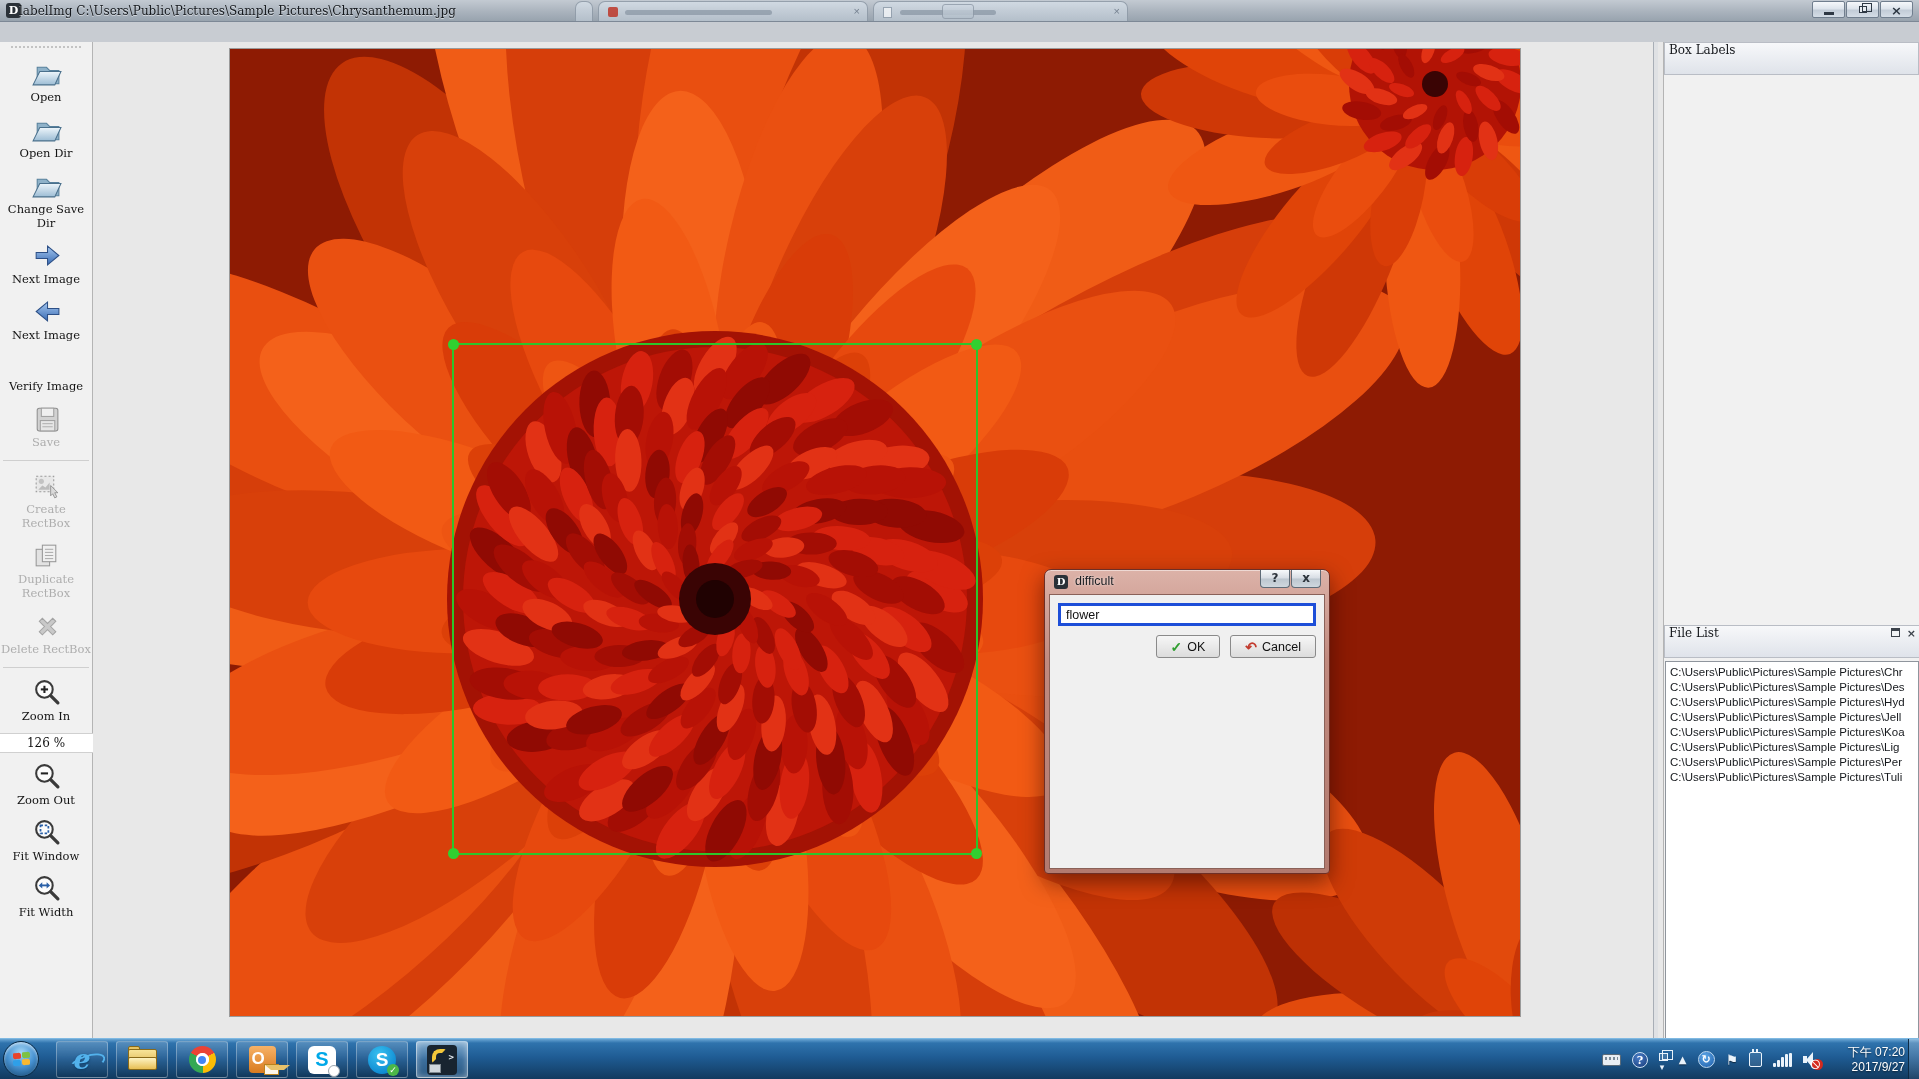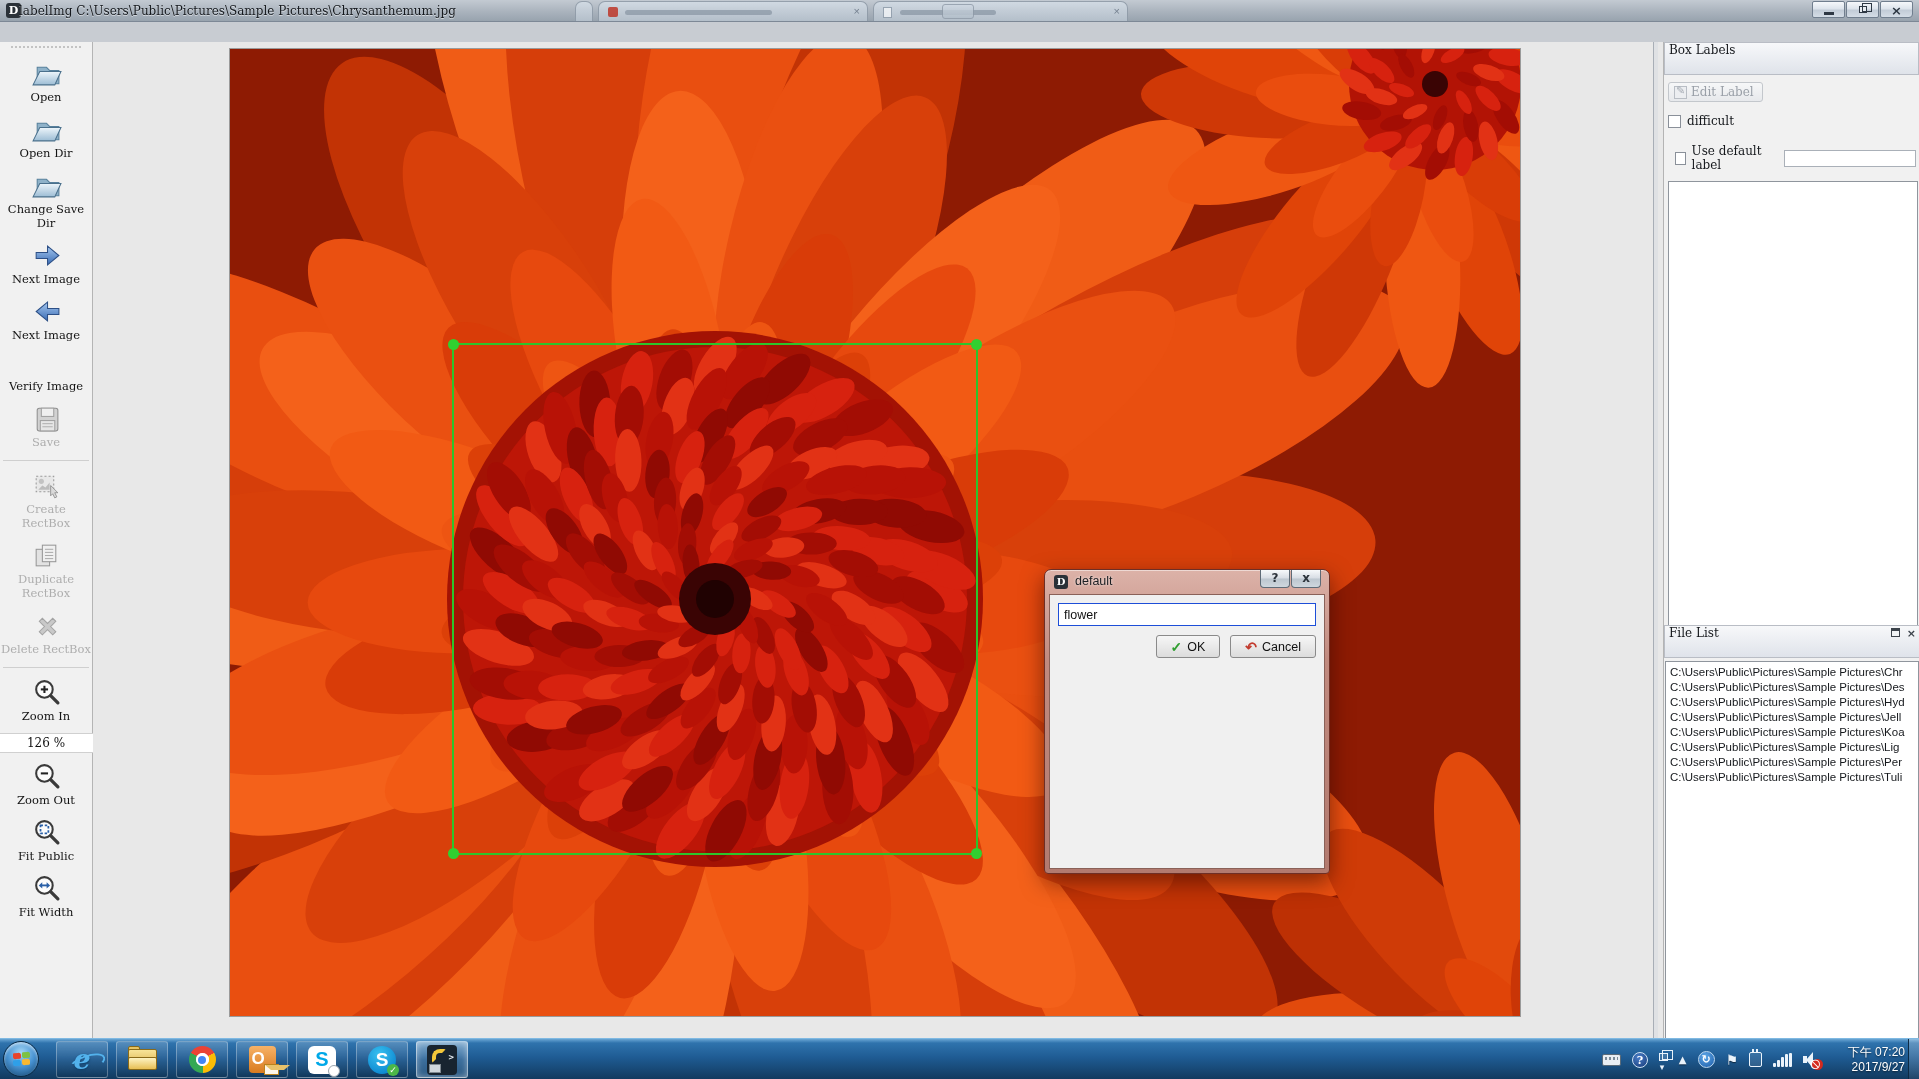--- a/index.html
+++ b/index.html
@@ -91,21 +91,21 @@
   #dlg-titlebar { position:relative; height:24px; }
   #dlg-icon { position:absolute; left:9px; top:5px; width:14px; height:14px; background:#2a3138; border-radius:3px;
     color:#fff; font:bold 10px/14px "DejaVu Serif",serif; text-align:center; }
   #dlg-title { position:absolute; left:30px; top:4px; font:12.5px "Liberation Sans",sans-serif; color:#1c1f23;
     text-shadow:0 0 3px rgba(255,255,255,.8); }
   #dlg-btns { position:absolute; right:8px; top:0; display:flex; }
   .dlg-wbtn { width:30px; height:18px; margin-left:1px; background:linear-gradient(#f7f9fb,#d7dde4 48%,#bcc6cf 52%,#cfd7de);
     border:1px solid #5e6b77; border-top:none; border-radius:0 0 4px 4px; text-align:center;
     font:bold 12px/17px "DejaVu Sans",sans-serif; color:#2c333b; }
   #dlg-body { position:absolute; left:4px; right:4px; top:24px; bottom:4px; background:#f0f0f0; border:1px solid #8a6158; padding:8px; }
-  #dlg-input { width:100%; height:23px; border:1px solid #1d4ed8; background:#fff; font:12.5px "Liberation Sans",sans-serif; padding:0 5px; color:#111; }
+  #dlg-input { width:100%; height:23px; border:3px solid #1d4ed8; background:#fff; font:12.5px "Liberation Sans",sans-serif; padding:0 5px; color:#111; }
   #dlg-btnrow { display:flex; justify-content:flex-end; gap:10px; margin-top:9px; }
   .dlg-btn { height:23px; background:linear-gradient(#f6f6f6,#dcdcdc); border:1px solid #8a8a8a; border-radius:3px;
     font:12.5px "Liberation Sans",sans-serif; color:#111; display:flex; align-items:center; gap:5px; padding:0 14px; }
   .ok-check { color:#2f9e2f; font-weight:bold; font-size:14px; }
   .cancel-undo { color:#c23b2e; font-weight:bold; font-size:14px; }
   #dlg-list { margin-top:9px; height:188px; background:#fff; border:1px solid #8a8a8a; padding:3px 0; overflow:hidden; }
   .dlg-opt { font:13px/15.5px "Liberation Sans",sans-serif; color:#111; padding-left:6px; }
 
   
   #taskbar { position:absolute; left:0; top:1038px; width:1919px; height:41px;
@@ -357,21 +357,21 @@
       <div class="tb">
         <svg class="ic" viewBox="0 0 30 30">
             <use href="#i-zout"></use>
           </svg>
         <span class="tb-label">Zoom Out</span>
       </div>
       <div class="tb">
         <svg class="ic" viewBox="0 0 30 30">
             <use href="#i-fitwin"></use>
           </svg>
-        <span class="tb-label">Fit Public</span>
+        <span class="tb-label">Fit Window</span>
       </div>
       <div class="tb">
         <svg class="ic" viewBox="0 0 30 30">
             <use href="#i-fitwid"></use>
           </svg>
         <span class="tb-label">Fit Width</span>
       </div>
     </div>
 
     <div id="canvas">
@@ -734,36 +734,20 @@
           <div class="handle h-br"></div>
         </div>
       </div>
       <div id="canvas-edge"></div>
     </div>
 
     <div id="rightpanel">
       <div class="dockhdr">
         <span>Box Labels</span>
       </div>
-      <div id="bl-body">
-        <div id="edit-label-btn" class="disabled">
-          <span class="pic"></span>
-          <span>Edit Label</span>
-        </div>
-        <div class="chk-row">
-          <span class="chk"></span>
-          <span>difficult</span>
-        </div>
-        <div class="chk-row" id="default-row">
-          <span class="chk"></span>
-          <span>Use default label</span>
-          <input id="default-input" value="" style="">
-        </div>
-        <div id="bl-list"></div>
-      </div>
       <div id="fl-dock">
         <div class="dockhdr">
           <span>File List</span>
           <span class="dock-btns">
             <span class="dock-float"></span>
             <span class="dock-close">×</span>
           </span>
         </div>
         <div id="fl-list">
 
@@ -776,21 +760,21 @@
             <div class="fl-row">C:\Users\Public\Pictures\Sample Pictures\Per</div>
             <div class="fl-row">C:\Users\Public\Pictures\Sample Pictures\Tuli</div>
           </div>
       </div>
     </div>
   </div>
 
   <div id="dialog">
     <div id="dlg-titlebar">
       <div id="dlg-icon">D</div>
-      <div id="dlg-title">default</div>
+      <div id="dlg-title">difficult</div>
       <div id="dlg-btns">
         <div class="dlg-wbtn">?</div>
         <div class="dlg-wbtn">x</div>
       </div>
     </div>
     <div id="dlg-body">
       <input id="dlg-input" value="flower" style="">
       <div id="dlg-btnrow">
         <div class="dlg-btn">
           <span class="ok-check">✓</span>

